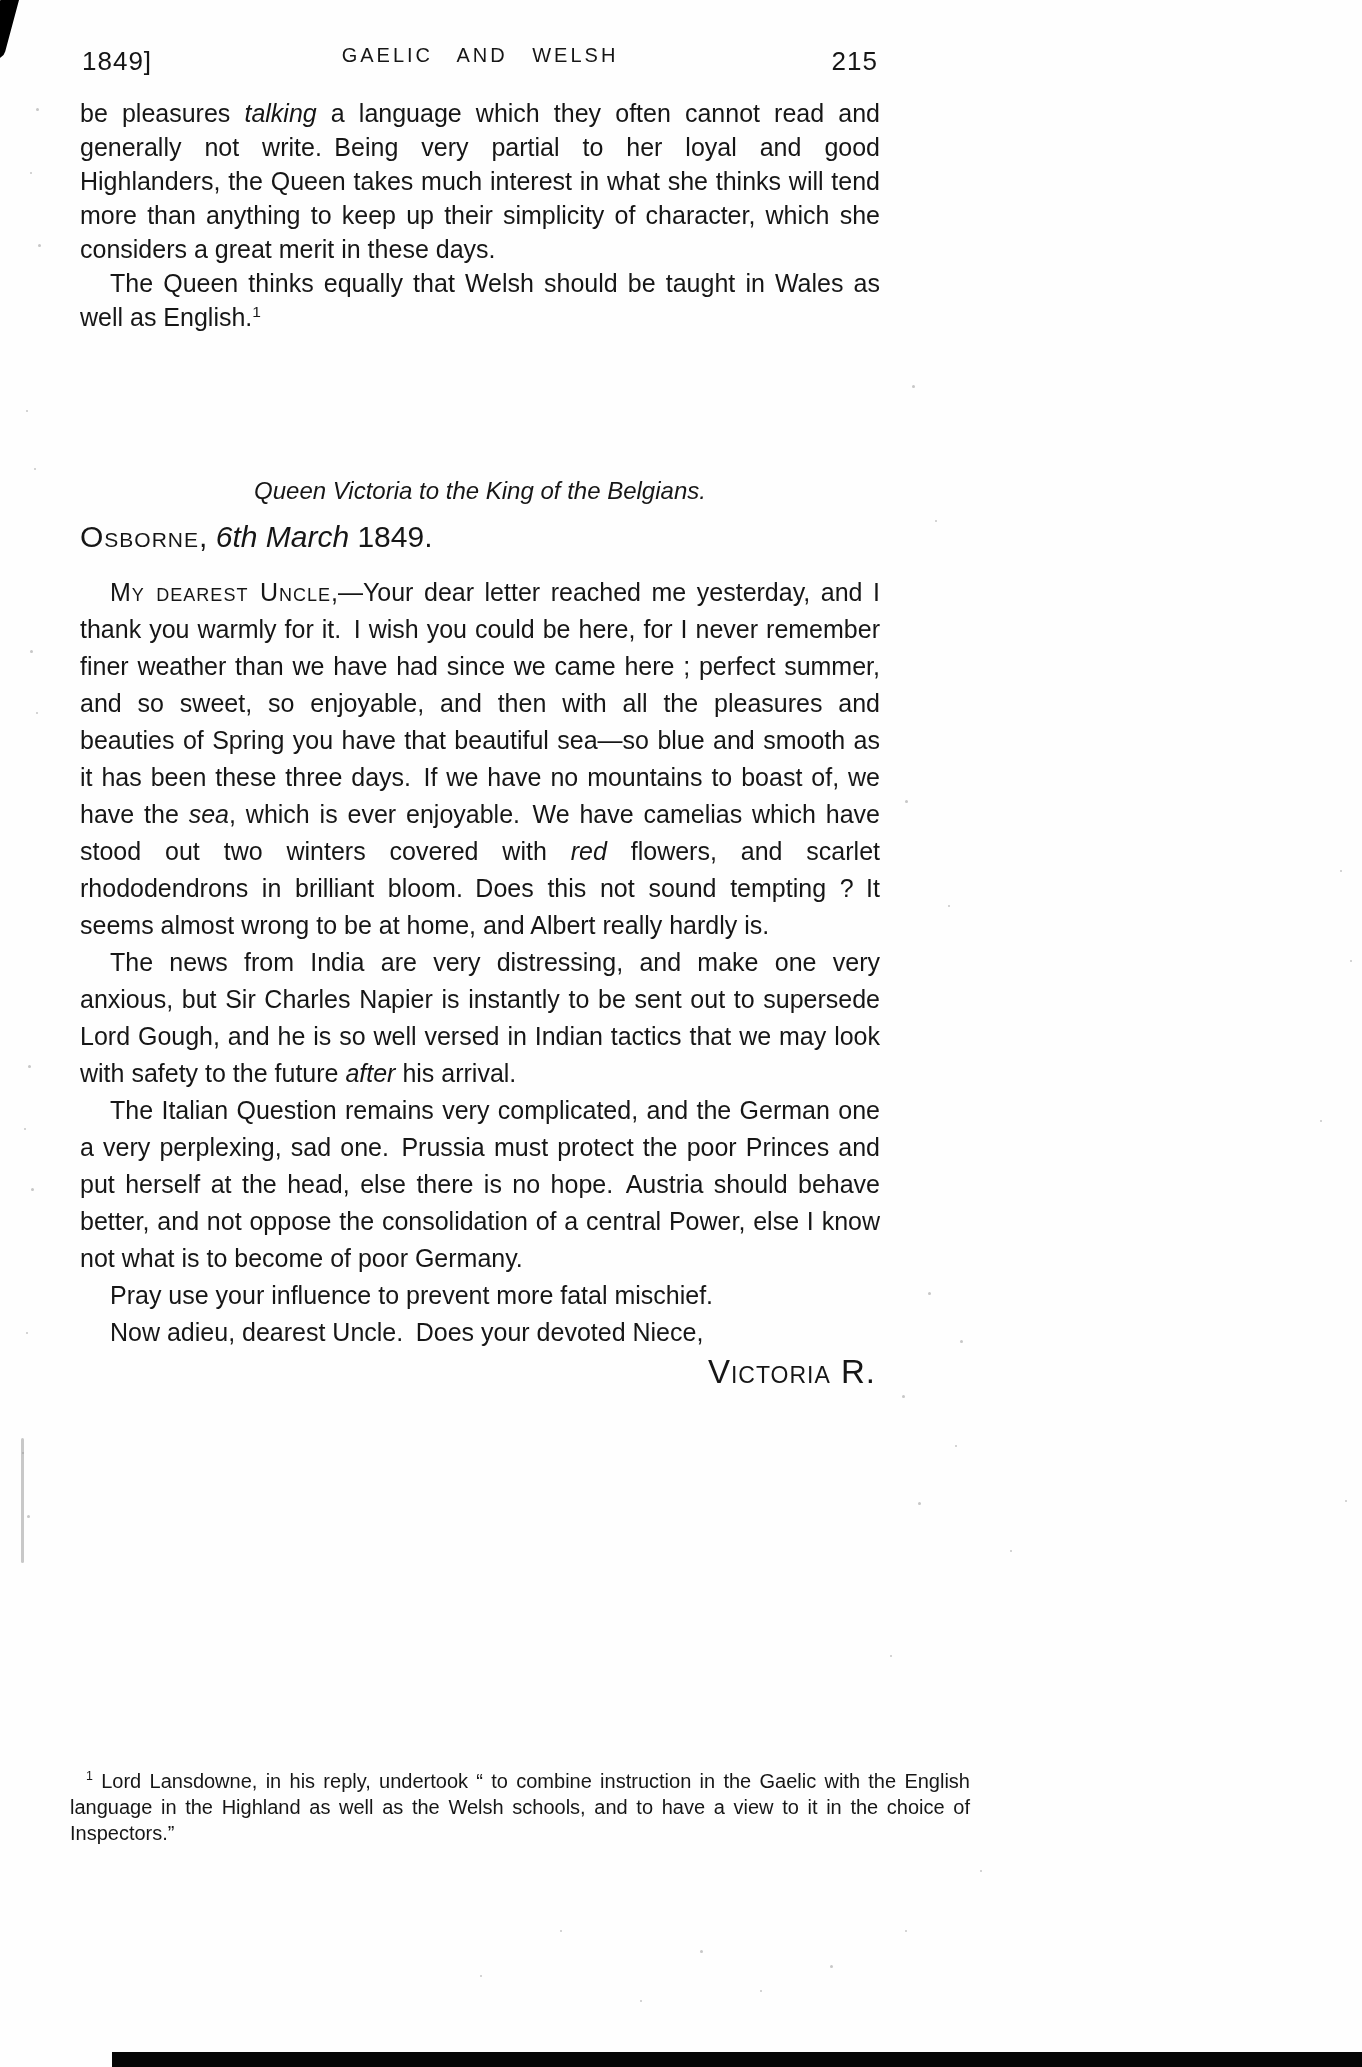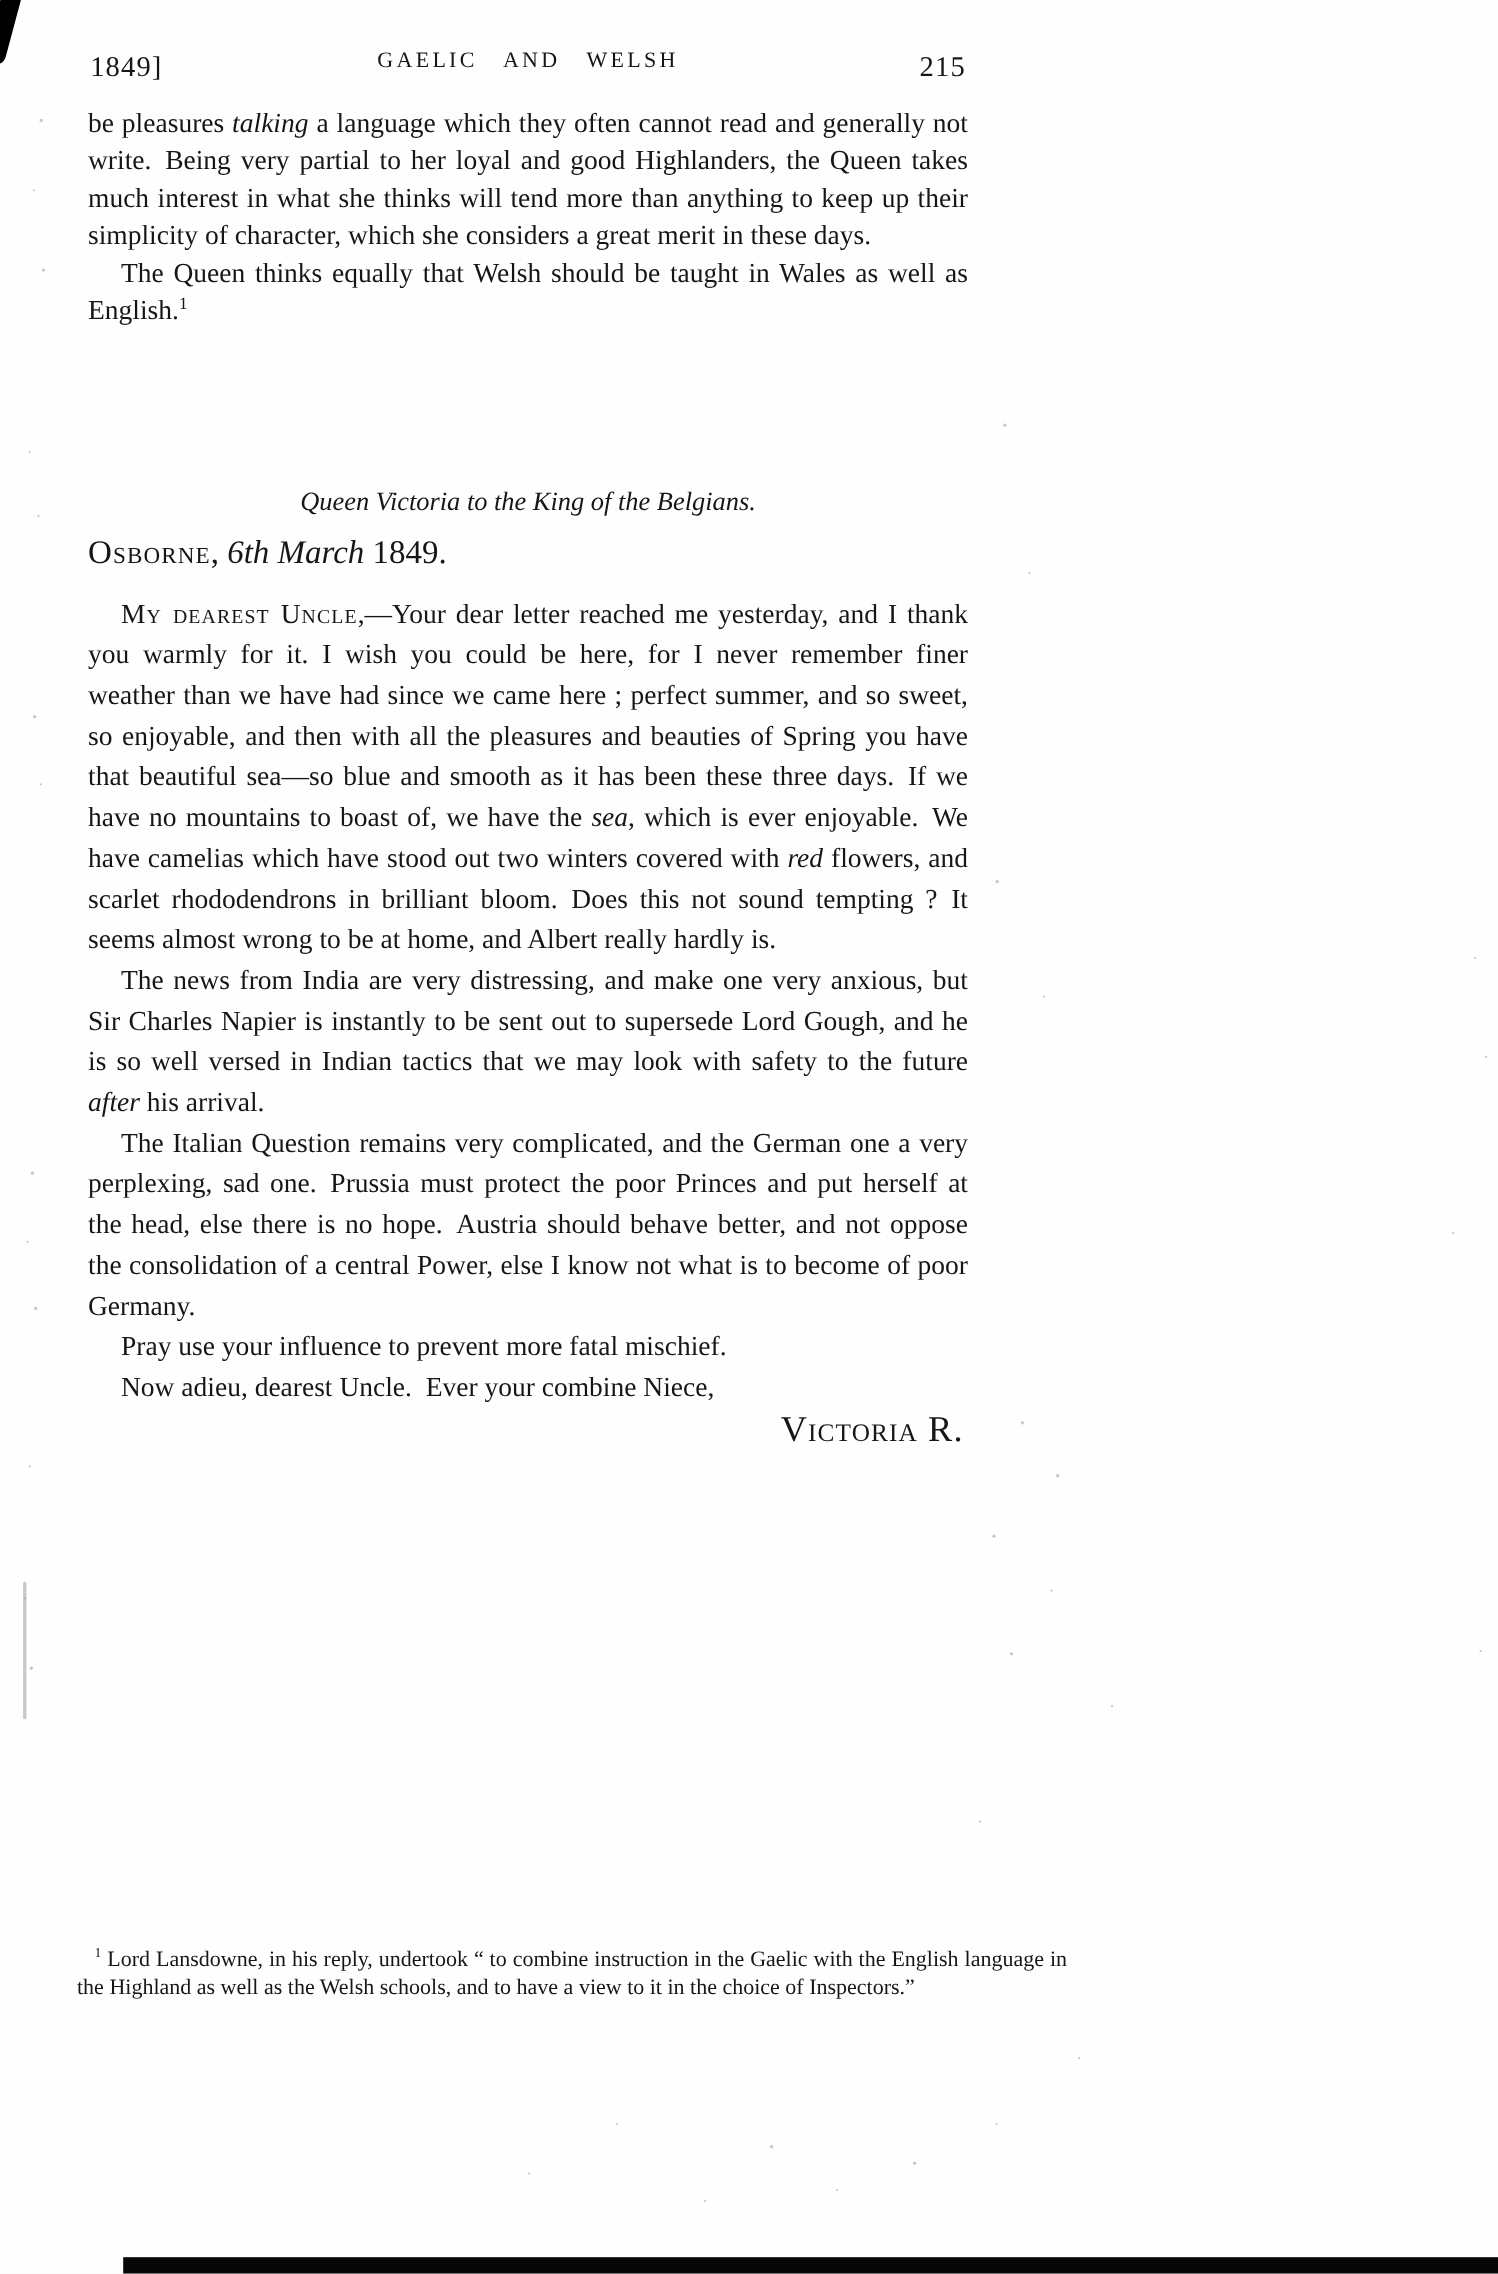--- a/index.html
+++ b/index.html
@@ -2,21 +2,21 @@
 <html><head>
 <meta charset="utf-8">
 <style>
   html,body{margin:0;padding:0;}
   body{background:#e8e8e8;}
   .page{
     position:relative;
     width:1362px;height:2067px;
     background:#fefefe;
     overflow:hidden;
-    font-family:Liberation Serif, serif;
+    font-family:Liberation Sans, sans-serif;
     color:#161616;
   }
   
   .corner-mark{
     position:absolute;left:-6px;top:-10px;width:18px;height:70px;
     background:#000;transform:rotate(15deg);border-radius:0 0 10px 2px;
   }
   .bottom-bar{
     position:absolute;left:112px;right:0;bottom:0;height:15px;background:#060606;
   }
@@ -129,21 +129,21 @@
 
     <p class="letter-heading"><span class="seg-italic">Queen Victoria to the King of the Belgians.</span></p>
 
     <p class="dateline"><span class="seg-smallcaps">Osborne</span><span>, </span><span class="seg-italic">6th March</span><span> 1849.</span></p>
 
     <div class="letter-paras">
         <p class="para indent"><span class="seg-smallcaps">My dearest Uncle</span><span>,—Your dear letter reached me yesterday, and I thank you warmly for it. I wish you could be here, for I never remember finer weather than we have had since we came here ; perfect summer, and so sweet, so enjoyable, and then with all the pleasures and beauties of Spring you have that beautiful sea—so blue and smooth as it has been these three days. If we have no mountains to boast of, we have the </span><span class="seg-italic">sea</span><span>, which is ever enjoyable. We have camelias which have stood out two winters covered with </span><span class="seg-italic">red</span><span> flowers, and scarlet rhododendrons in brilliant bloom. Does this not sound tempting ? It seems almost wrong to be at home, and Albert really hardly is.</span></p>
         <p class="para indent"><span>The news from India are very distressing, and make one very anxious, but Sir Charles Napier is instantly to be sent out to supersede Lord Gough, and he is so well versed in Indian tactics that we may look with safety to the future </span><span class="seg-italic">after</span><span> his arrival.</span></p>
         <p class="para indent"><span>The Italian Question remains very complicated, and the German one a very perplexing, sad one. Prussia must protect the poor Princes and put herself at the head, else there is no hope. Austria should behave better, and not oppose the consolidation of a central Power, else I know not what is to become of poor Germany.</span></p>
         <p class="para indent"><span>Pray use your influence to prevent more fatal mischief.</span></p>
-        <p class="para indent"><span>Now adieu, dearest Uncle. Ever your combine Niece,</span></p>
+        <p class="para indent"><span>Now adieu, dearest Uncle. Does your devoted Niece,</span></p>
       </div>
 
     <p class="signature"><span class="seg-smallcaps">Victoria R.</span></p>
 
   </div>
 
   <div class="footnote"><span class="seg-sup">1</span><span> Lord Lansdowne, in his reply, undertook “ to combine instruction in the Gaelic with the English language in the Highland as well as the Welsh schools, and to have a view to it in the choice of Inspectors.”</span></div>
 
 </div>
 

